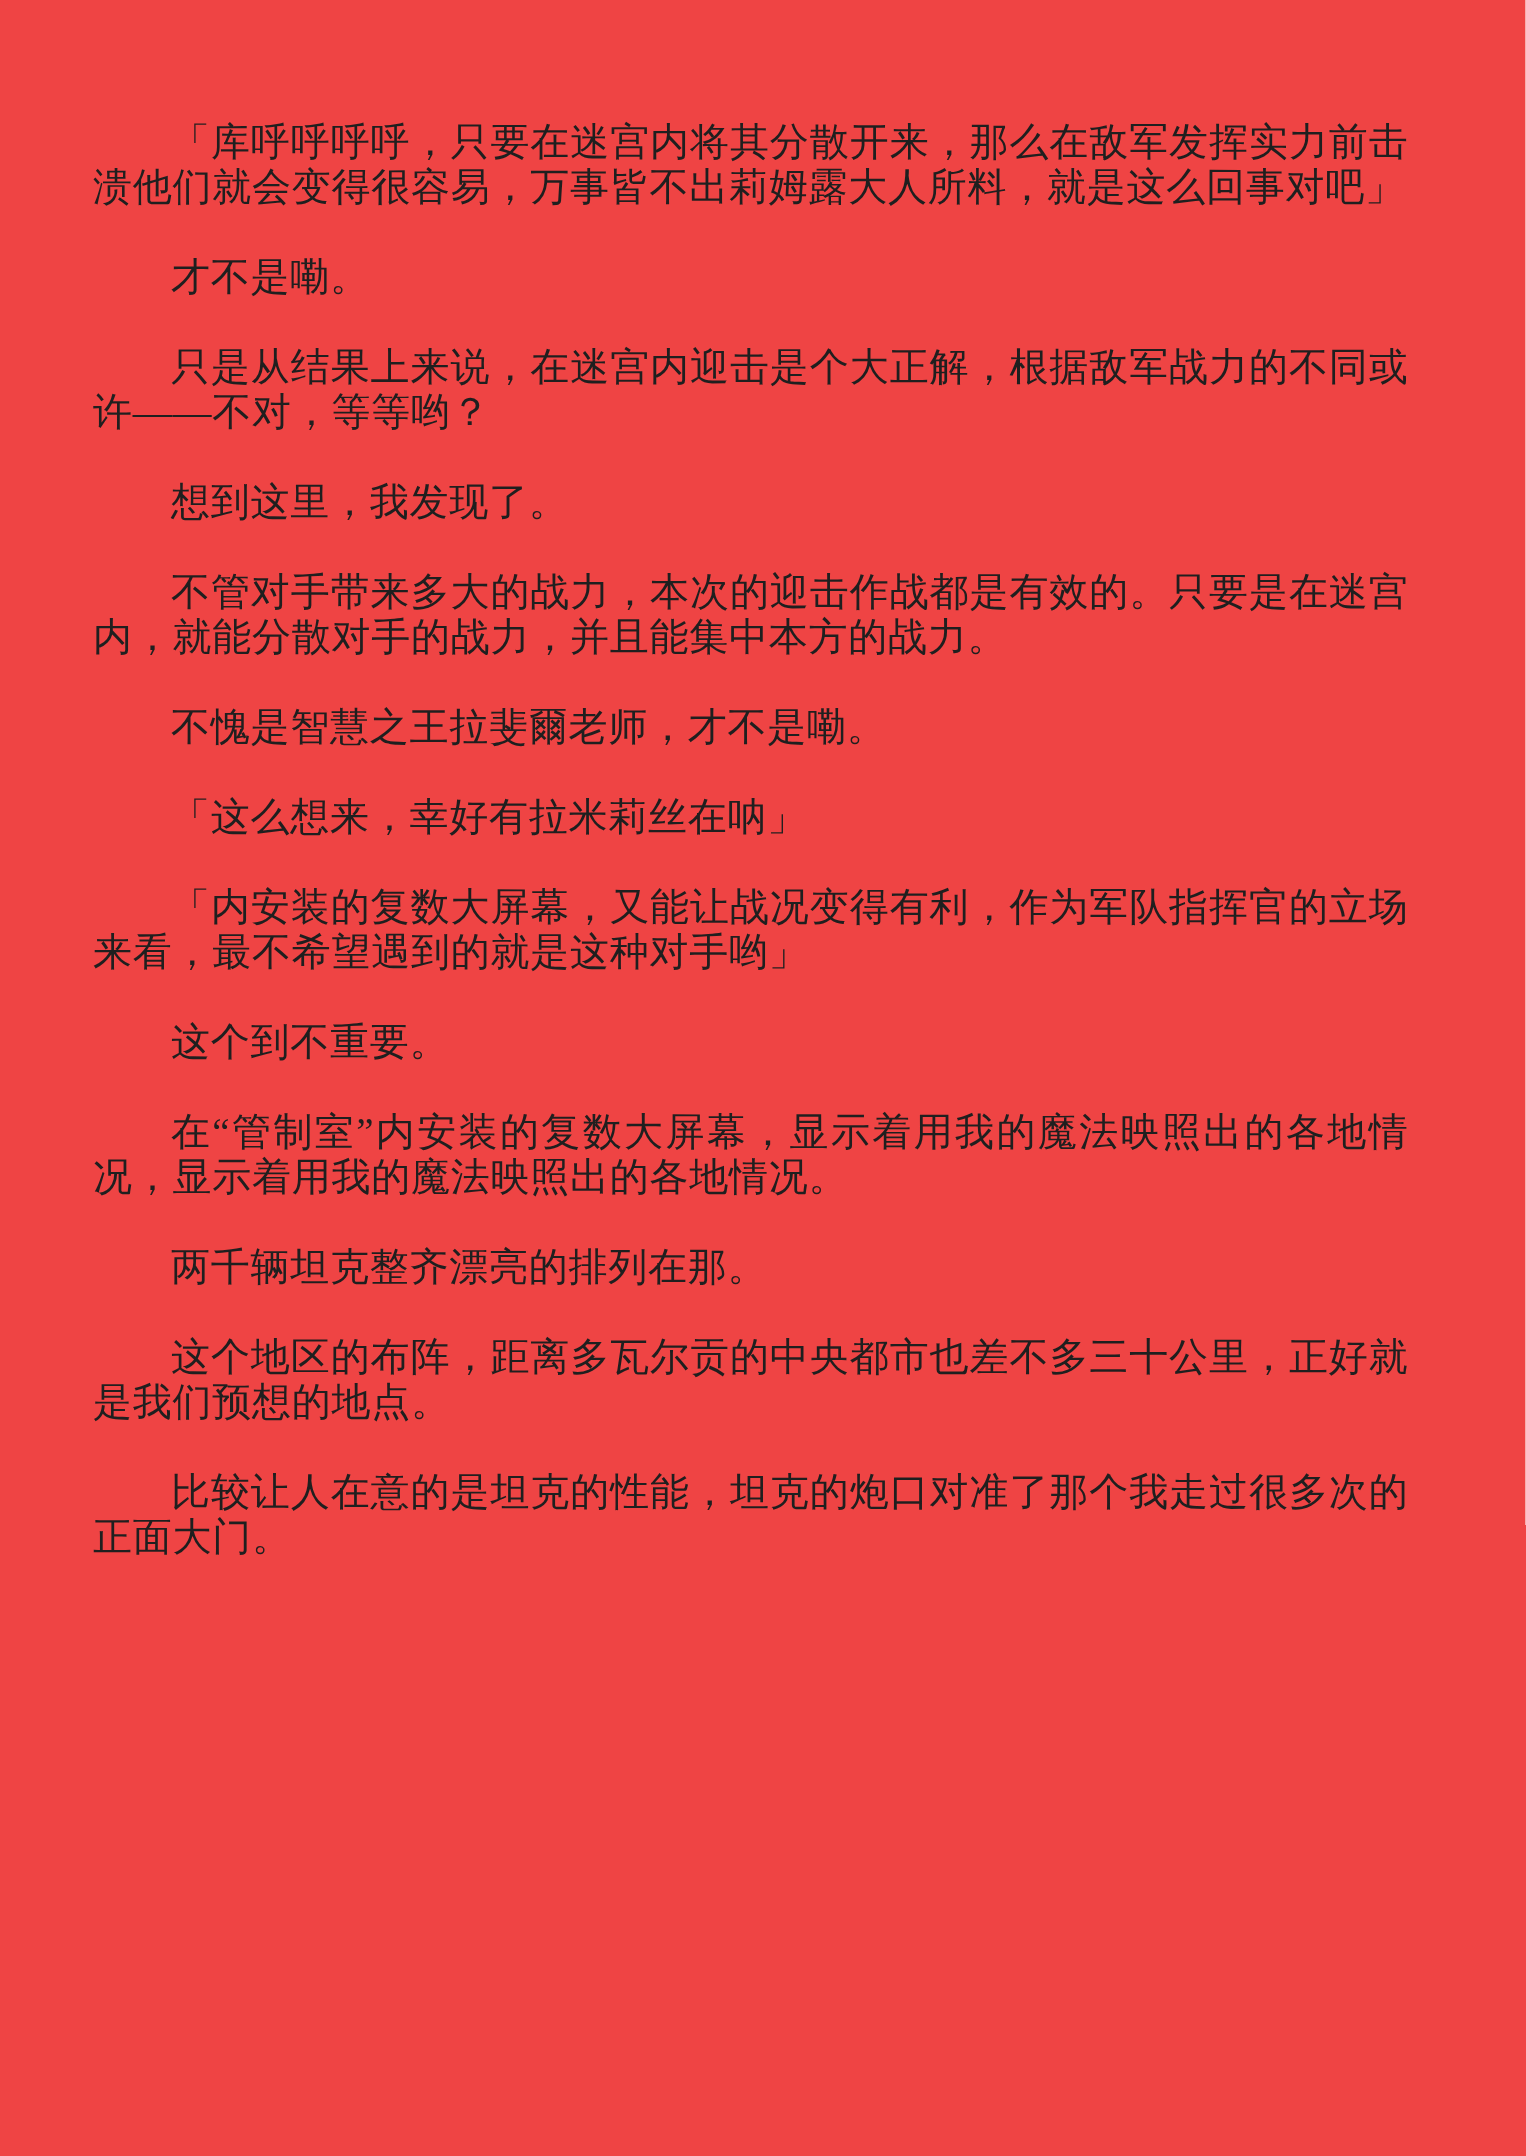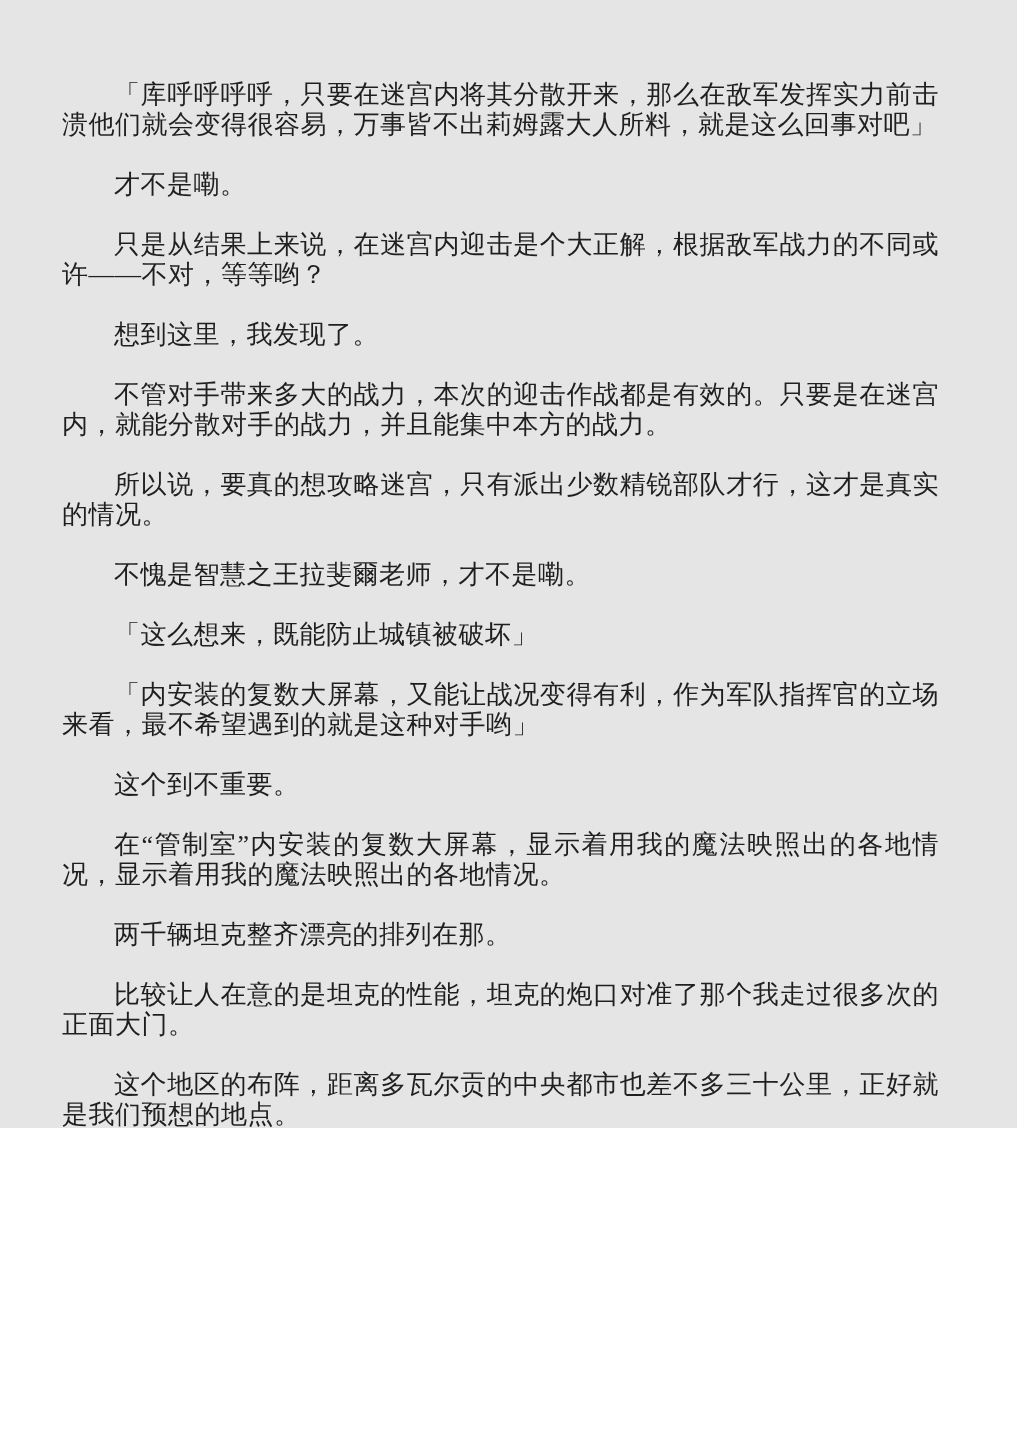--- a/index.html
+++ b/index.html
@@ -3,23 +3,23 @@
 <meta charset="utf-8">
 <style>
   html, body {
     margin: 0;
     padding: 0;
     background: #ffffff;
   }
   .page {
     position: relative;
     width: 1017px;
-    height: 1128px;
+    height: 1437px;
     box-sizing: border-box;
-    background: #e5e5e5;
+    background: #ef4444;
     padding: 80px 78px 52px 62px;
     overflow: hidden;
     font-family: "Liberation Serif", "DejaVu Serif", serif;
   }
   .page p {
     margin: 0 0 30px 0;
     font-size: 26px;
     line-height: 30px;
     letter-spacing: 0.5px;
     color: #1f1f1f;
@@ -30,22 +30,21 @@
 </style>
 </head>
 <body>
 
 <div class="page">
   <p>「库呼呼呼呼，只要在迷宫内将其分散开来，那么在敌军发挥实力前击溃他们就会变得很容易，万事皆不出莉姆露大人所料，就是这么回事对吧」</p>
   <p>才不是嘞。</p>
   <p>只是从结果上来说，在迷宫内迎击是个大正解，根据敌军战力的不同或许——不对，等等哟？</p>
   <p>想到这里，我发现了。</p>
   <p>不管对手带来多大的战力，本次的迎击作战都是有效的。只要是在迷宫内，就能分散对手的战力，并且能集中本方的战力。</p>
-  <p>所以说，要真的想攻略迷宫，只有派出少数精锐部队才行，这才是真实的情况。</p>
   <p>不愧是智慧之王拉斐爾老师，才不是嘞。</p>
-  <p>「这么想来，既能防止城镇被破坏」</p>
+  <p>「这么想来，幸好有拉米莉丝在呐」</p>
   <p>「内安装的复数大屏幕，又能让战况变得有利，作为军队指挥官的立场来看，最不希望遇到的就是这种对手哟」</p>
   <p>这个到不重要。</p>
   <p>在“管制室”内安装的复数大屏幕，显示着用我的魔法映照出的各地情况，显示着用我的魔法映照出的各地情况。</p>
   <p>两千辆坦克整齐漂亮的排列在那。</p>
+  <p>这个地区的布阵，距离多瓦尔贡的中央都市也差不多三十公里，正好就是我们预想的地点。</p>
   <p>比较让人在意的是坦克的性能，坦克的炮口对准了那个我走过很多次的正面大门。</p>
-  <p>这个地区的布阵，距离多瓦尔贡的中央都市也差不多三十公里，正好就是我们预想的地点。</p>
 </div>
 
 </body></html>

